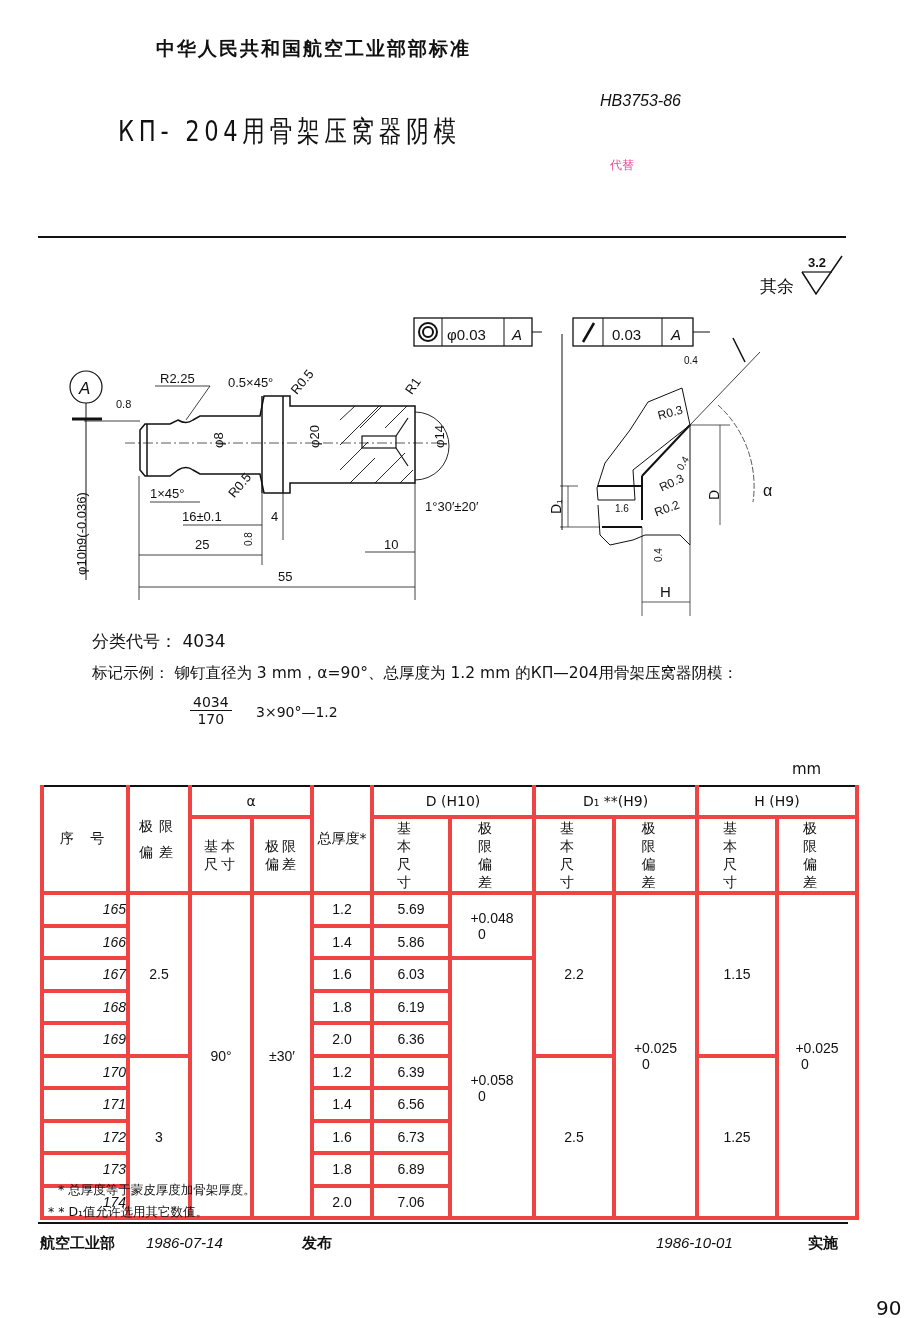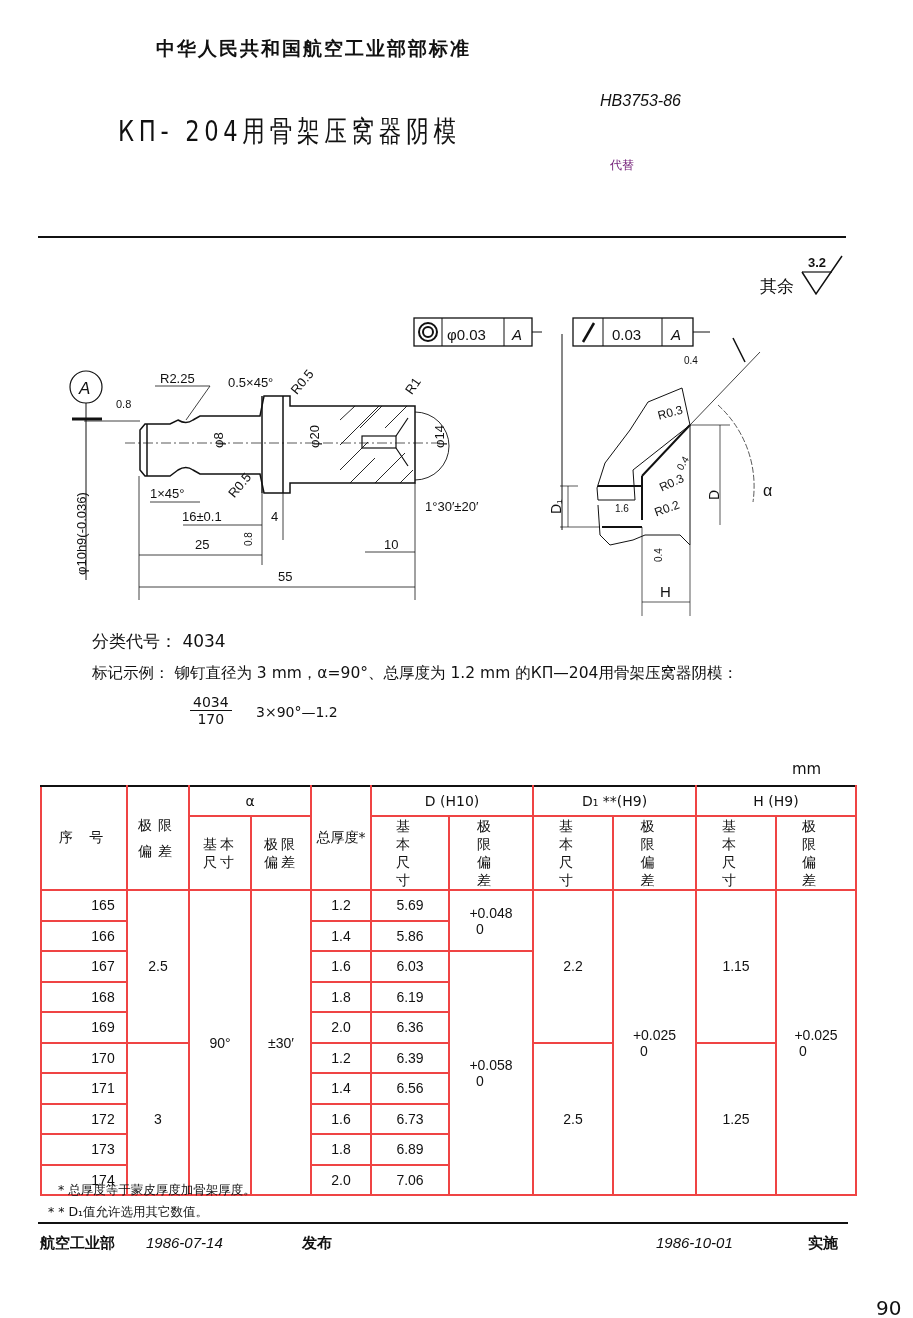--- a/index.html
+++ b/index.html
@@ -1,36 +1,36 @@
 <!DOCTYPE html>
 <html><head>
 <meta charset="utf-8">
 <style>
   html, body { margin:0; padding:0; background:#ffffff; }
   body { width:913px; height:1318px; position:relative; overflow:hidden; color:#111; font-family:"DejaVu Sans", sans-serif; }
   .abs { position:absolute; }
   .org { left:140px; top:36px; font-size:19px; font-weight:bold; letter-spacing:2px;margin-left:16px; }
   .title { left:118px; top:112px; font-size:29px; letter-spacing:6px; font-family:"DejaVu Sans", sans-serif; transform:scaleX(0.78); transform-origin:left top; }
   .stdno { left:600px; top:92px; font-size:16px; font-style:italic; font-family:"Liberation Sans", sans-serif; }
-  .replace { left:610px; top:157px; font-size:12px; color:#701a75; }
+  .replace { left:610px; top:157px; font-size:12px; color:#ec4899; }
   .hr-top { left:38px; top:236px; width:808px; height:2px; background:#111; }
   .rough-label { left:760px; top:275px; font-size:17px; }
   .drawing { left:0; top:300px; width:913px; height:320px; }
   .info { left:92px; font-size:17px; font-family:"DejaVu Sans", sans-serif; }
   .frac { left:190px; top:694px; font-size:14px; text-align:center; }
   .frac .num { border-bottom:1px solid #111; padding:0 3px; }
   .mark-suffix { left:256px; top:704px; font-size:14px; }
   .unit { left:792px; top:760px; font-size:15px; }
   table.spec { position:absolute; left:40px; top:785px; width:815px; border-collapse:collapse; font-size:14px; table-layout:fixed; }
-  table.spec th, table.spec td { border:2px solid #ef4444; text-align:center; padding:0; font-weight:normal; }
+  table.spec th, table.spec td { border:4px solid #ef4444; text-align:center; padding:0; font-weight:normal; }
   table.spec thead tr:first-child th { border-top:2.5px solid #111; }
   table.spec thead th { height:28px; }
   table.spec thead tr.sub th { height:58px; line-height:18px; letter-spacing:3px; }
   table.spec tbody td { height:28.5px; font-family:"Liberation Sans", sans-serif; }
-  table.spec tbody td.seq { text-align:center; padding-left:38px; }
+  table.spec tbody td.seq { text-align:right; padding-left:38px;font-style:italic; }
   table.spec tbody td.tol { vertical-align:middle; line-height:16px; }
   .note { left:48px; font-size:12.5px; }
   .hr-bot { left:38px; top:1222px; width:810px; height:2px; background:#111; }
   .foot { top:1234px; font-size:15px; }
   .pageno { left:876px; top:1296px; font-size:20px; }
 </style>
 </head>
 <body>
 
 <div class="abs org">中华人民共和国航空工业部部标准</div>

